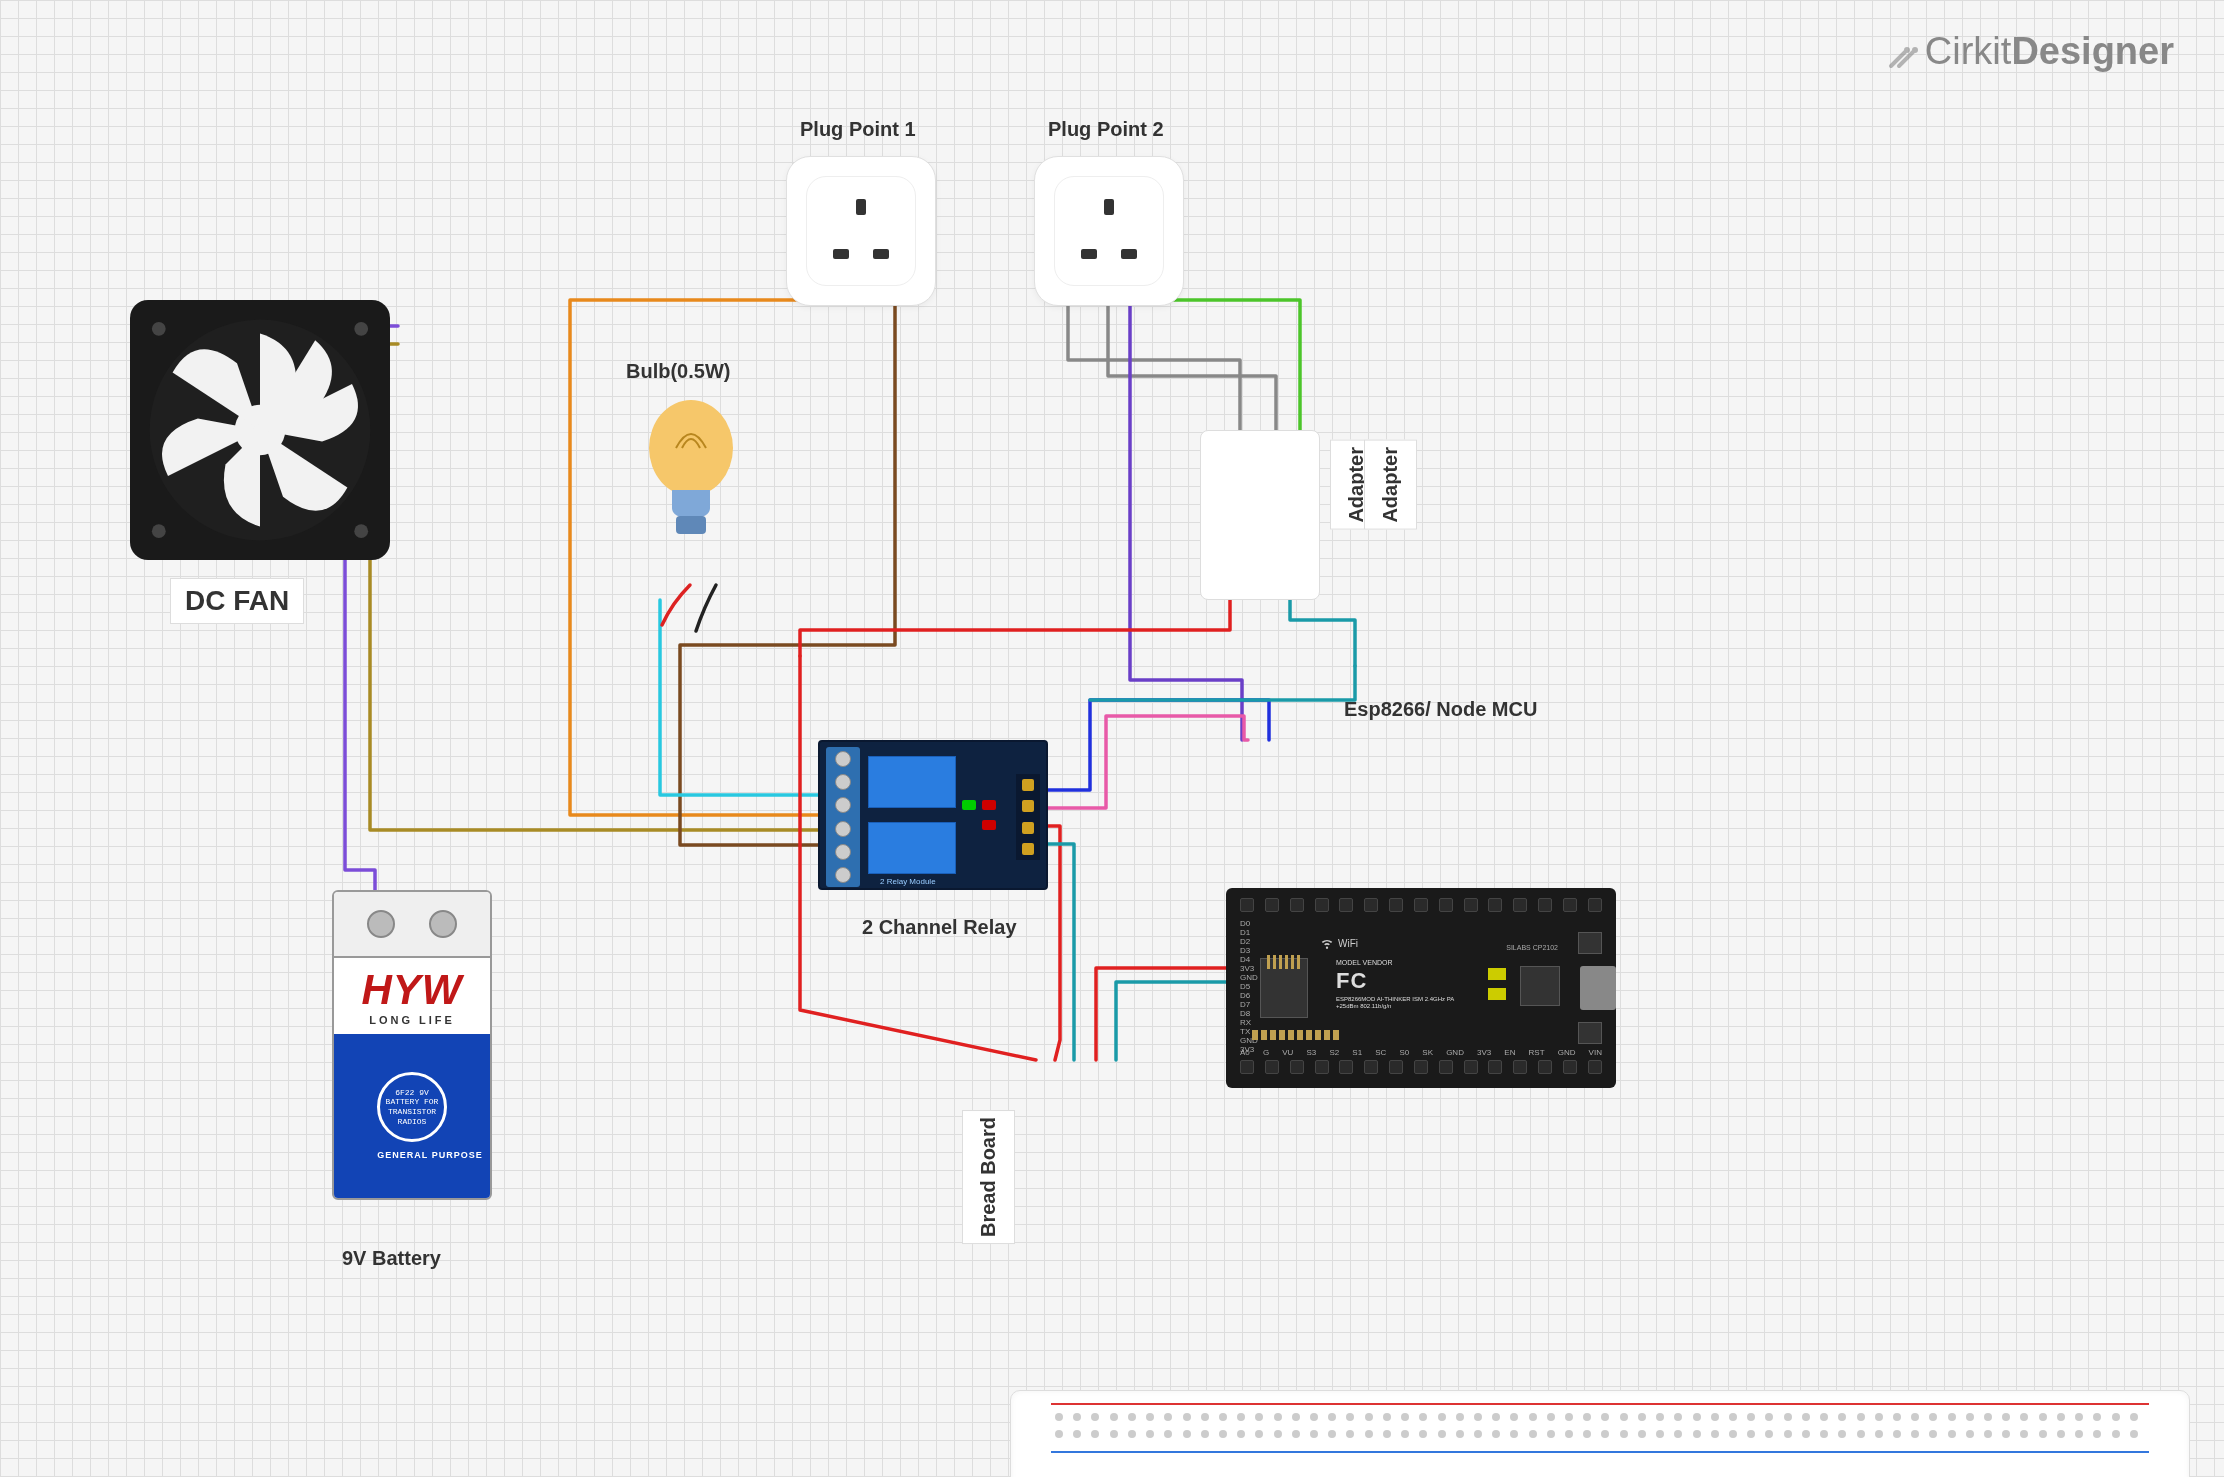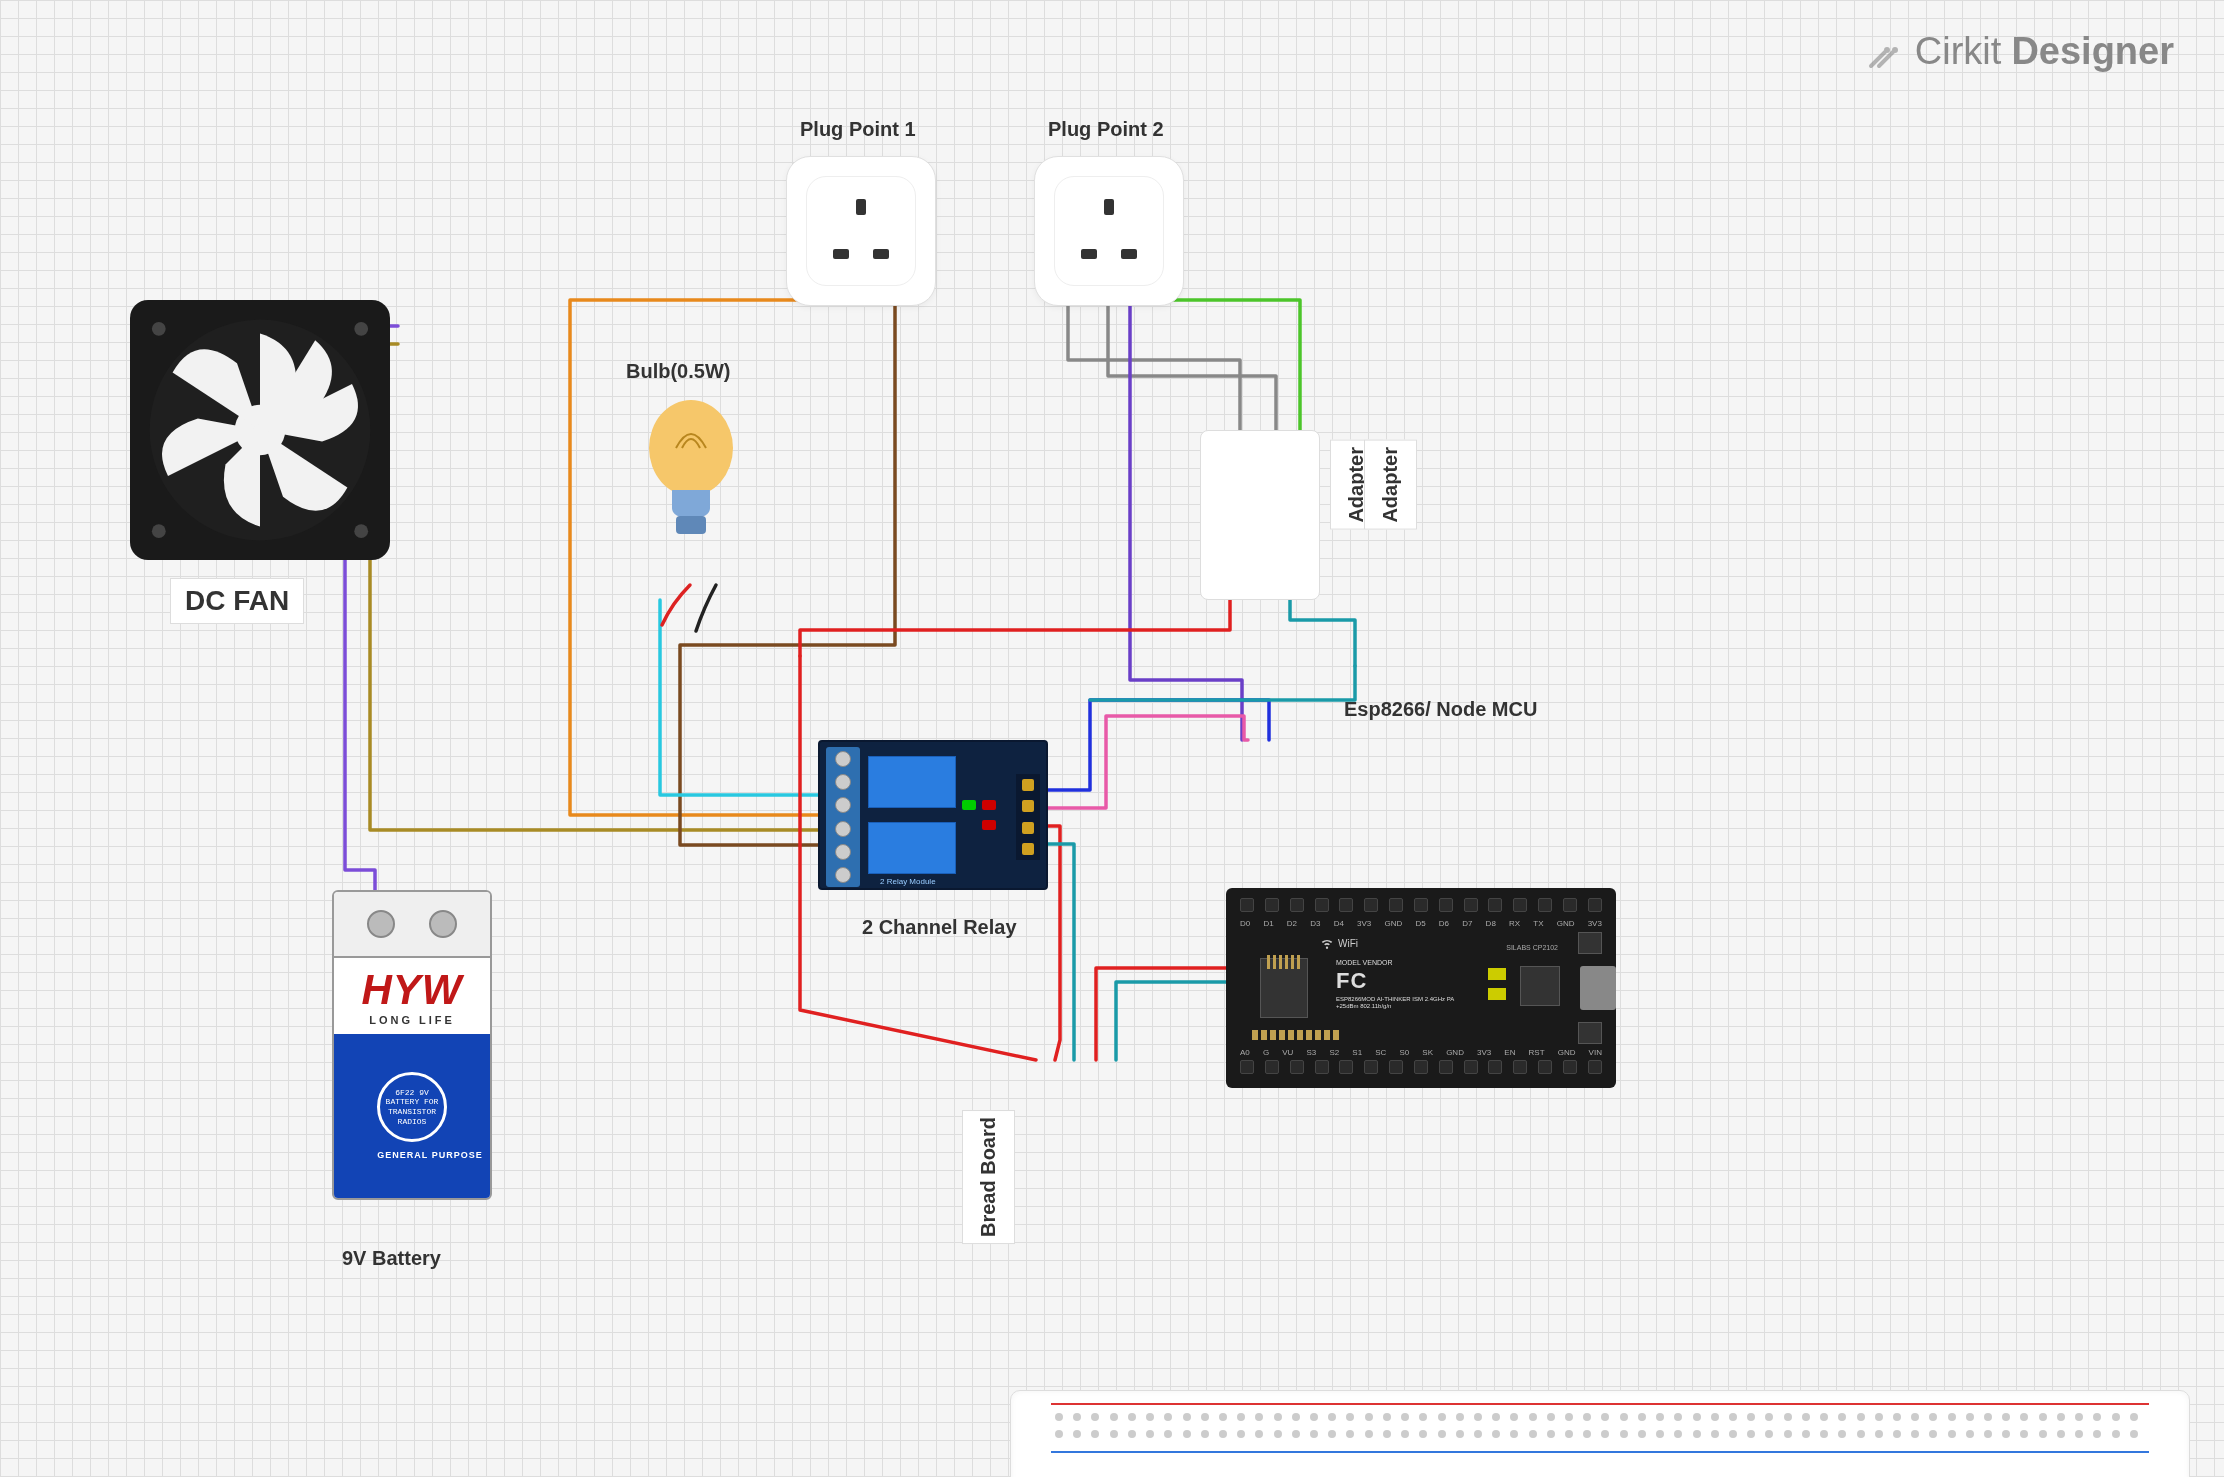--- a/index.html
+++ b/index.html
@@ -19,21 +19,21 @@
     linear-gradient(to right, #ddd 1px, transparent 1px),
     linear-gradient(to bottom, #ddd 1px, transparent 1px);
   background-size: 18px 18px;
   background-color: #f5f5f5;
 }
 .canvas { position: absolute; inset: 0; }
 
 .watermark {
   position: absolute;
   top: 30px; right: 50px;
-  display: flex; align-items: center; gap: 10px;
+  display: flex; align-items: center; 
   color: #888;
   font-size: 38px;
   font-weight: 300;
 }
 .watermark .bold { font-weight: 700; color: #888; }
 .watermark svg { width: 40px; height: 40px; opacity: .6; }
 
 .clabel {
   position: absolute;
   background: #fff;
@@ -128,21 +128,21 @@
   width: 390px; height: 200px;
   background: #1a1a1a;
   border-radius: 6px;
   position: relative;
 }
 .mcu .pinrow { position:absolute; left:14px; right:14px; height:18px; display:flex; justify-content:space-between;}
 .mcu .pinrow.top { top:10px; }
 .mcu .pinrow.bot { bottom:10px; }
 .mcu .pin { width:14px; height:14px; background:#2a2a2a; border:1px solid #444; border-radius:2px;}
 .mcu .pinlab { position:absolute; display:flex; justify-content:space-between; left:14px; right:14px; font-size:8px; color:#aaa;}
-.mcu .pinlab.top { top:31px;}
+.mcu .pinlab.top { top:31px;flex-direction:column;}
 .mcu .pinlab.bot { bottom:31px;}
 .mcu .chip { position:absolute; width:48px; height:60px; background:#333; border:1px solid #555; left:34px; top:70px;}
 .mcu .chip .ant { position:absolute; top:-4px; left:6px; right:6px; height:14px;
   background: repeating-linear-gradient(90deg,#c0a050 0 3px,transparent 3px 6px);}
 .mcu .usb { position:absolute; right:0; top:78px; width:36px; height:44px; background:#888; border-radius:3px;}
 .mcu .btn { position:absolute; width:24px; height:22px; background:#333; border:1px solid #555;}
 .mcu .b1 { right:14px; top:44px;} .mcu .b2 { right:14px; bottom:44px;}
 .mcu .led2 { position:absolute; width:18px; height:12px; background:#cc0; right:110px;}
 .mcu .led2.a { top:80px;} .mcu .led2.b { top:100px;}
 .mcu .chip2 { position:absolute; width:40px; height:40px; background:#333; right:56px; top:78px; border:1px solid #555;}

